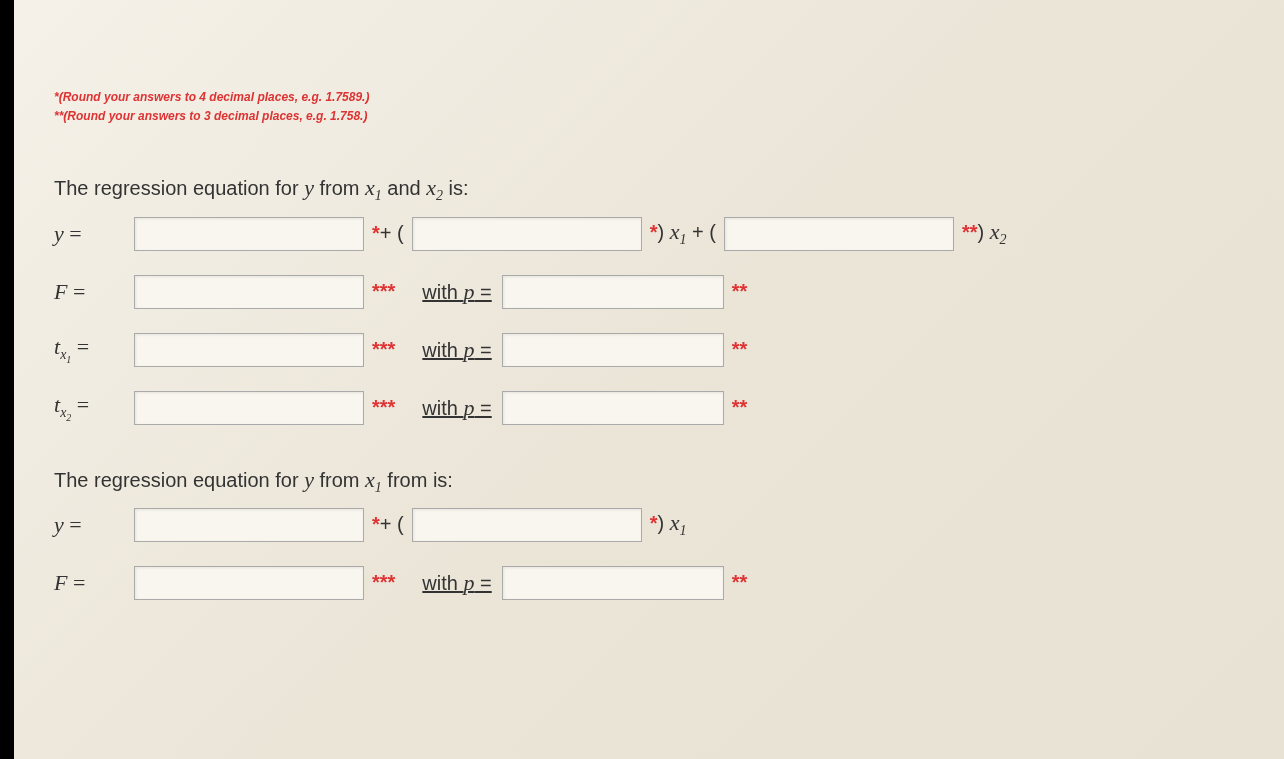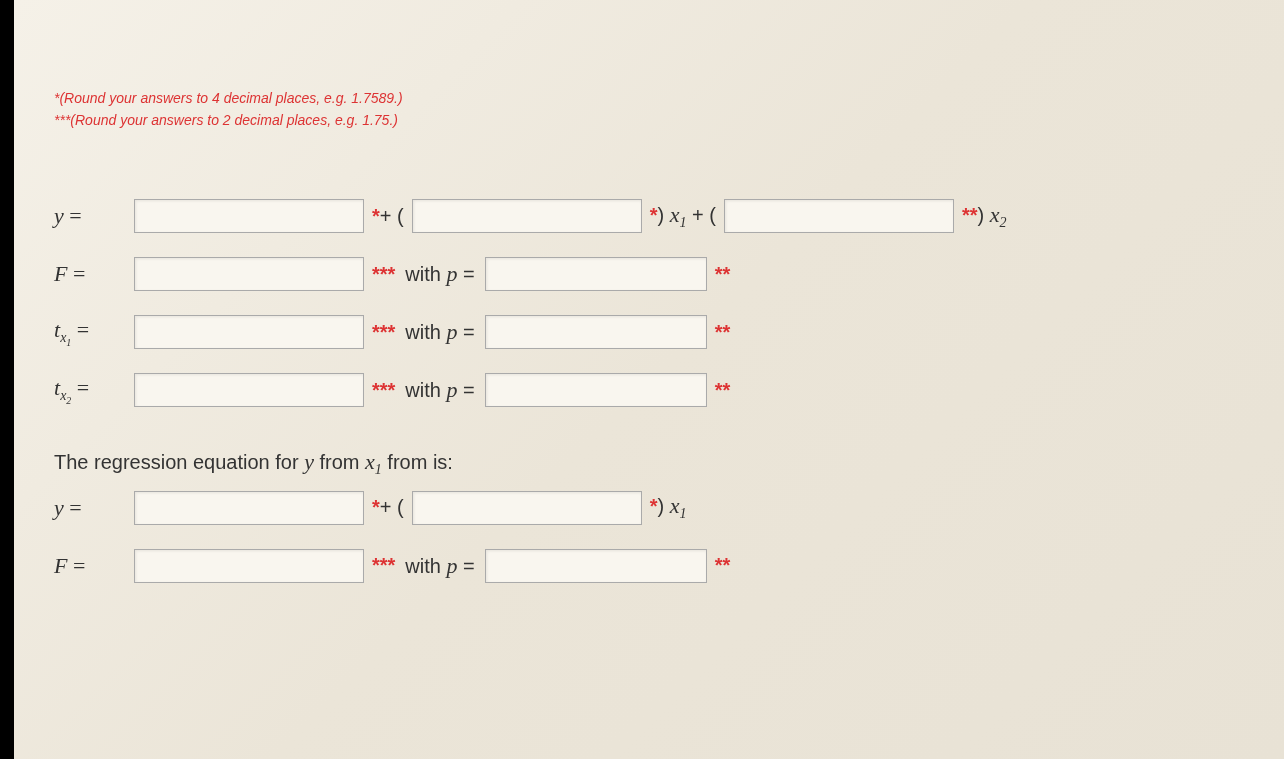--- a/index.html
+++ b/index.html
@@ -15,25 +15,25 @@
   .page {
     background: linear-gradient(135deg, #f5f1e8 0%, #ebe5d8 50%, #e8e2d5 100%);
     width: 1270px;
     height: 759px;
     margin-left: 14px;
     padding: 88px 30px 20px 40px;
     position: relative;
   }
   .instructions {
     color: #d33;
-    font-weight: normal;
+    font-weight: bold;
     font-style: italic;
-    font-size: 14px;
+    font-size: 12px;
     line-height: 1.55;
-    margin-bottom: 68px;
+    margin-bottom: 50px;
   }
   .instructions .line { display: block; }
   .prompt {
     font-size: 20px;
     color: #333;
     margin-bottom: 12px;
   }
   .row {
     display: flex;
     align-items: center;
@@ -69,33 +69,36 @@
     white-space: nowrap;
   }
   .ast { color: #d33; font-weight: bold; }
   .mathvar {
     font-family: "Times New Roman", Times, serif;
     font-style: italic;
     font-size: 22px;
   }
   .sub { font-size: 14px; vertical-align: sub; }
   .section2 { margin-top: 42px; }
-  .withp { margin: 0 6px 0 6px; }
+  .withp { margin: 0 6px 0 23px; text-decoration: underline; }
   .eq-sign { margin: 0 6px 0 0; font-style: normal; }
 </style>
 </head>
 <body>
 
 <div class="page">
 
   <div class="instructions">
     <span class="line">*(Round your answers to 4 decimal places, e.g. 1.7589.)</span>
-    <span class="line">***(Round your answers to 2 decimal places, e.g. 1.75.)</span>
+    <span class="line">**(Round your answers to 3 decimal places, e.g. 1.758.)</span>
   </div>
 
+  <div class="prompt">
+    <span>The regression equation for </span><span class="mathvar">y</span><span> from </span><span class="mathvar"><span>x</span><span class="sub">1</span></span><span> and </span><span class="mathvar"><span>x</span><span class="sub">2</span></span><span> is:</span>
+  </div>
 
   <div class="row">
     <span class="label"><span>y</span><span class="eq-sign"> =</span></span>
     <input type="text" class="field w-230" style="">
     <span class="seg"><span class="ast">*</span>+ (</span>
     <input type="text" class="field w-230" style="">
     <span class="seg"><span class="ast">*</span>) <span class="mathvar"><span>x</span><span class="sub">1</span></span> + (</span>
     <input type="text" class="field w-230" style="">
     <span class="seg"><span class="ast">**</span>) <span class="mathvar"><span>x</span><span class="sub">2</span></span></span>
   </div>

